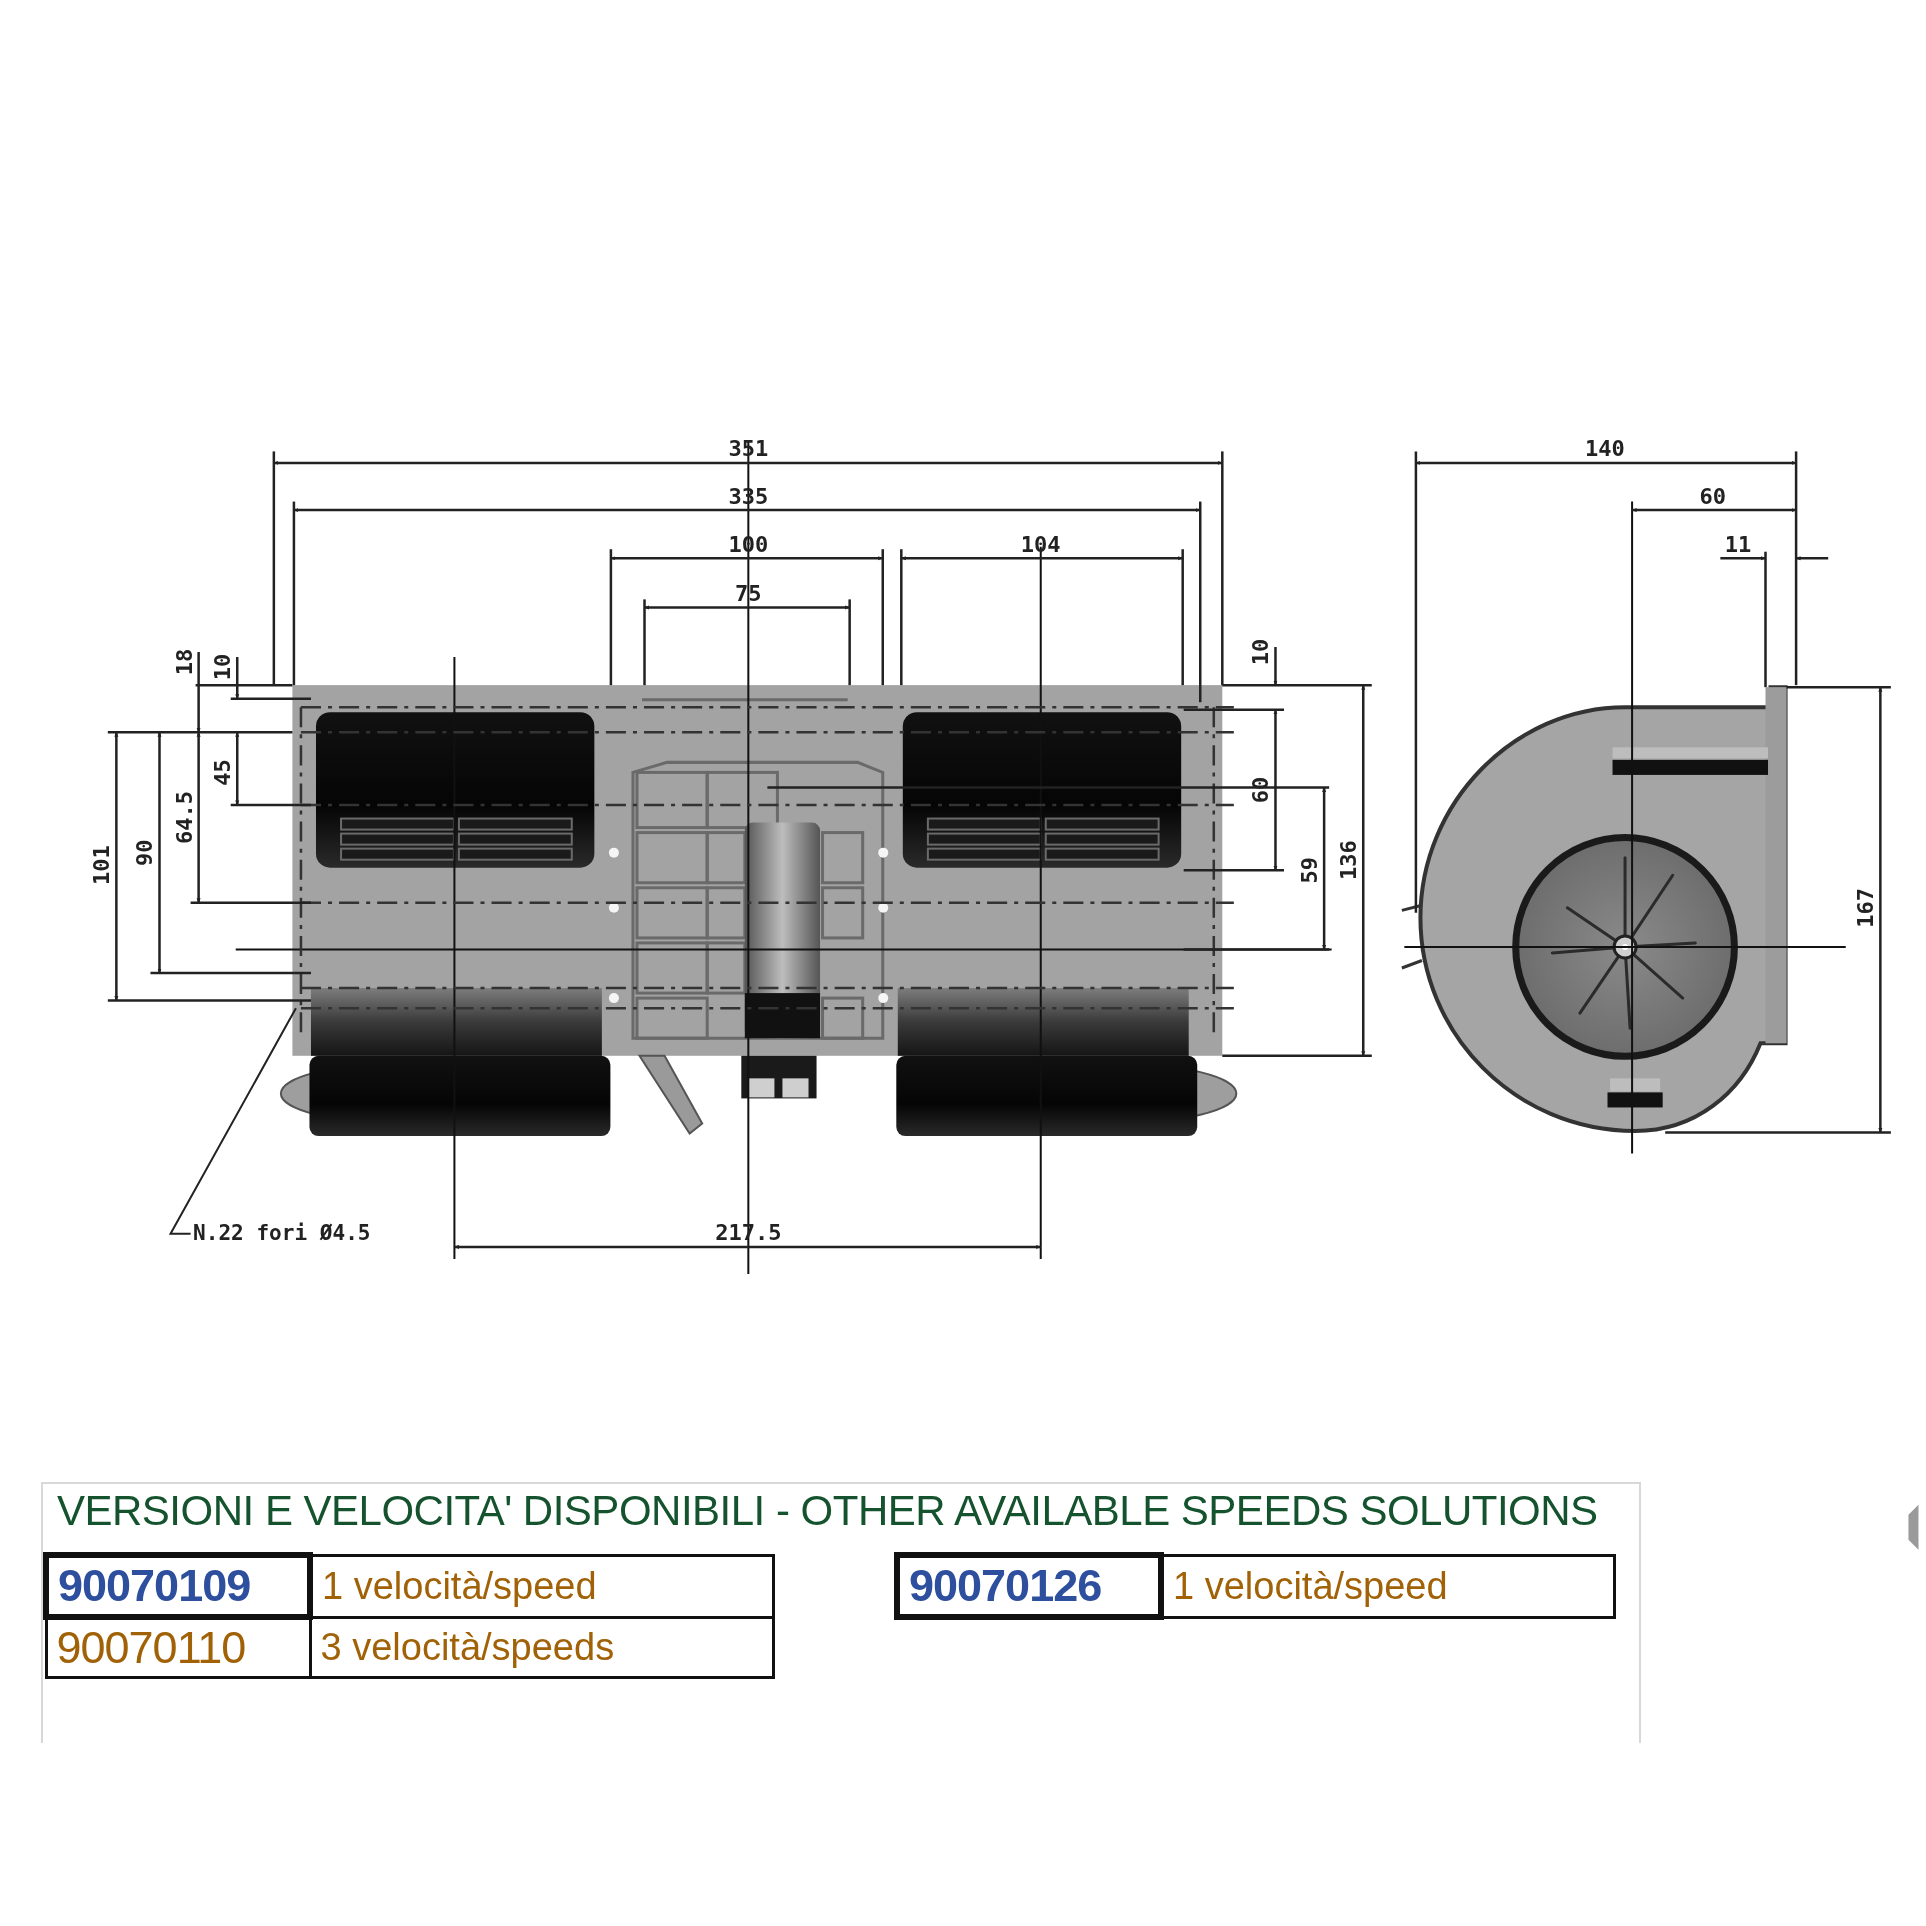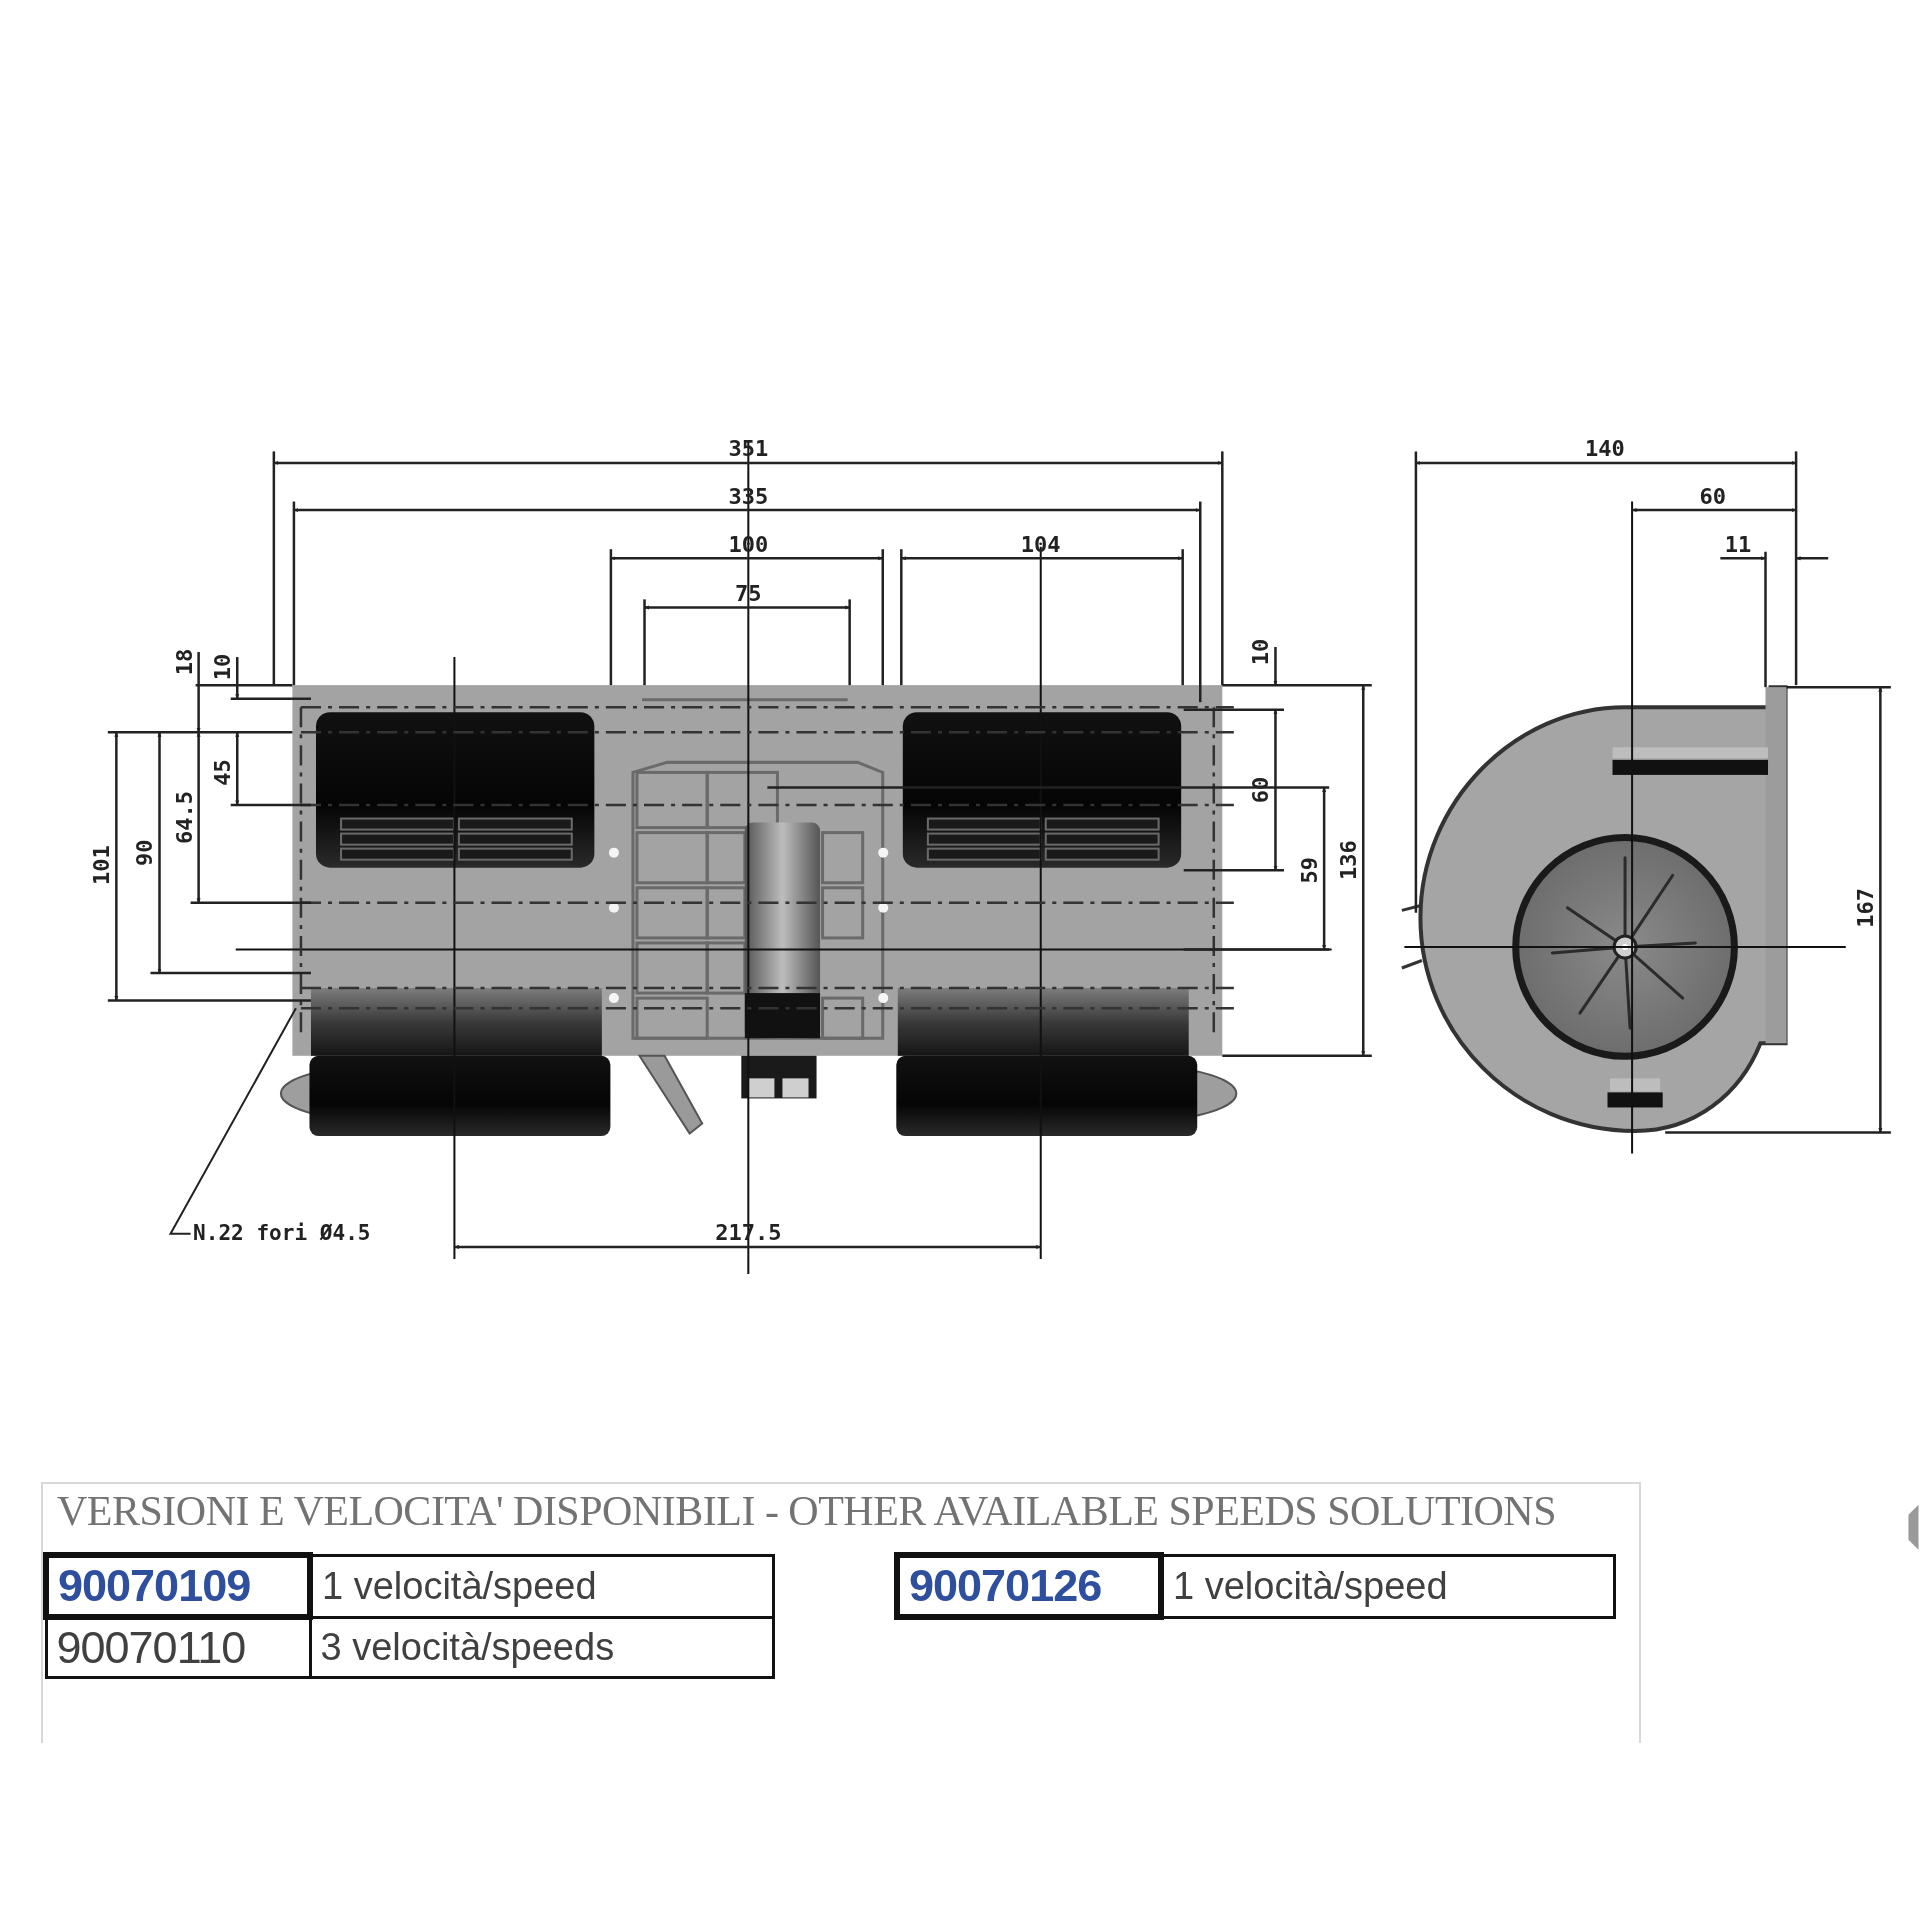--- a/index.html
+++ b/index.html
@@ -5,27 +5,27 @@
     html, body { margin: 0; padding: 0; background: #ffffff; }
     body { width: 1926px; height: 1926px; position: relative; overflow: hidden;
            font-family: "DejaVu Sans", sans-serif; }
     #drawing { position: absolute; left: 0; top: 0; width: 1926px; height: 1926px; }
     .dim-label { font-family: "DejaVu Sans Mono", monospace; font-size: 44px; fill: #222; font-weight: bold; }
     .note-label { font-family: "DejaVu Sans Mono", monospace; font-size: 42px; fill: #222; font-weight: bold; }
 
     
     .speeds-table { position: absolute; left: 41px; top: 1482px; width: 1596px; height: 259px;
                     border: 2px solid #d8d8d8; border-bottom: none; background: #fff; }
-    .speeds-title { position: absolute; left: 14px; top: 3px; font-size: 42px; color: #737373;
-                    letter-spacing: -0.5px; white-space: nowrap; font-family: Liberation Serif, serif; }
+    .speeds-title { position: absolute; left: 14px; top: 3px; font-size: 42px; color: #14532d;
+                    letter-spacing: -0.5px; white-space: nowrap; font-family: Liberation Sans, sans-serif; }
     .sub-table { position: absolute; top: 68px; border-collapse: collapse; }
     .sub-table.left { left: 0px; }
     .sub-table.right { left: 851px; }
     .sub-table td { border: 3px solid #111; height: 56px; padding: 0 9px; white-space: nowrap;
-                    font-family: "Liberation Sans", sans-serif; color: #404040; }
+                    font-family: "Liberation Sans", sans-serif; color: #a16207; }
     .code-cell { width: 240px; font-size: 45px; letter-spacing: -1px; }
     .desc-cell { width: 441px; font-size: 38px; }
     .code-cell.highlight { color: #2d4f9e; font-weight: bold; border-width: 6px; }
     .right .desc-cell { width: 431px; }
   </style>
 </head>
 <body>
 
 <svg id="drawing" viewBox="0 0 3840 3840" xmlns="http://www.w3.org/2000/svg">
   <defs>

